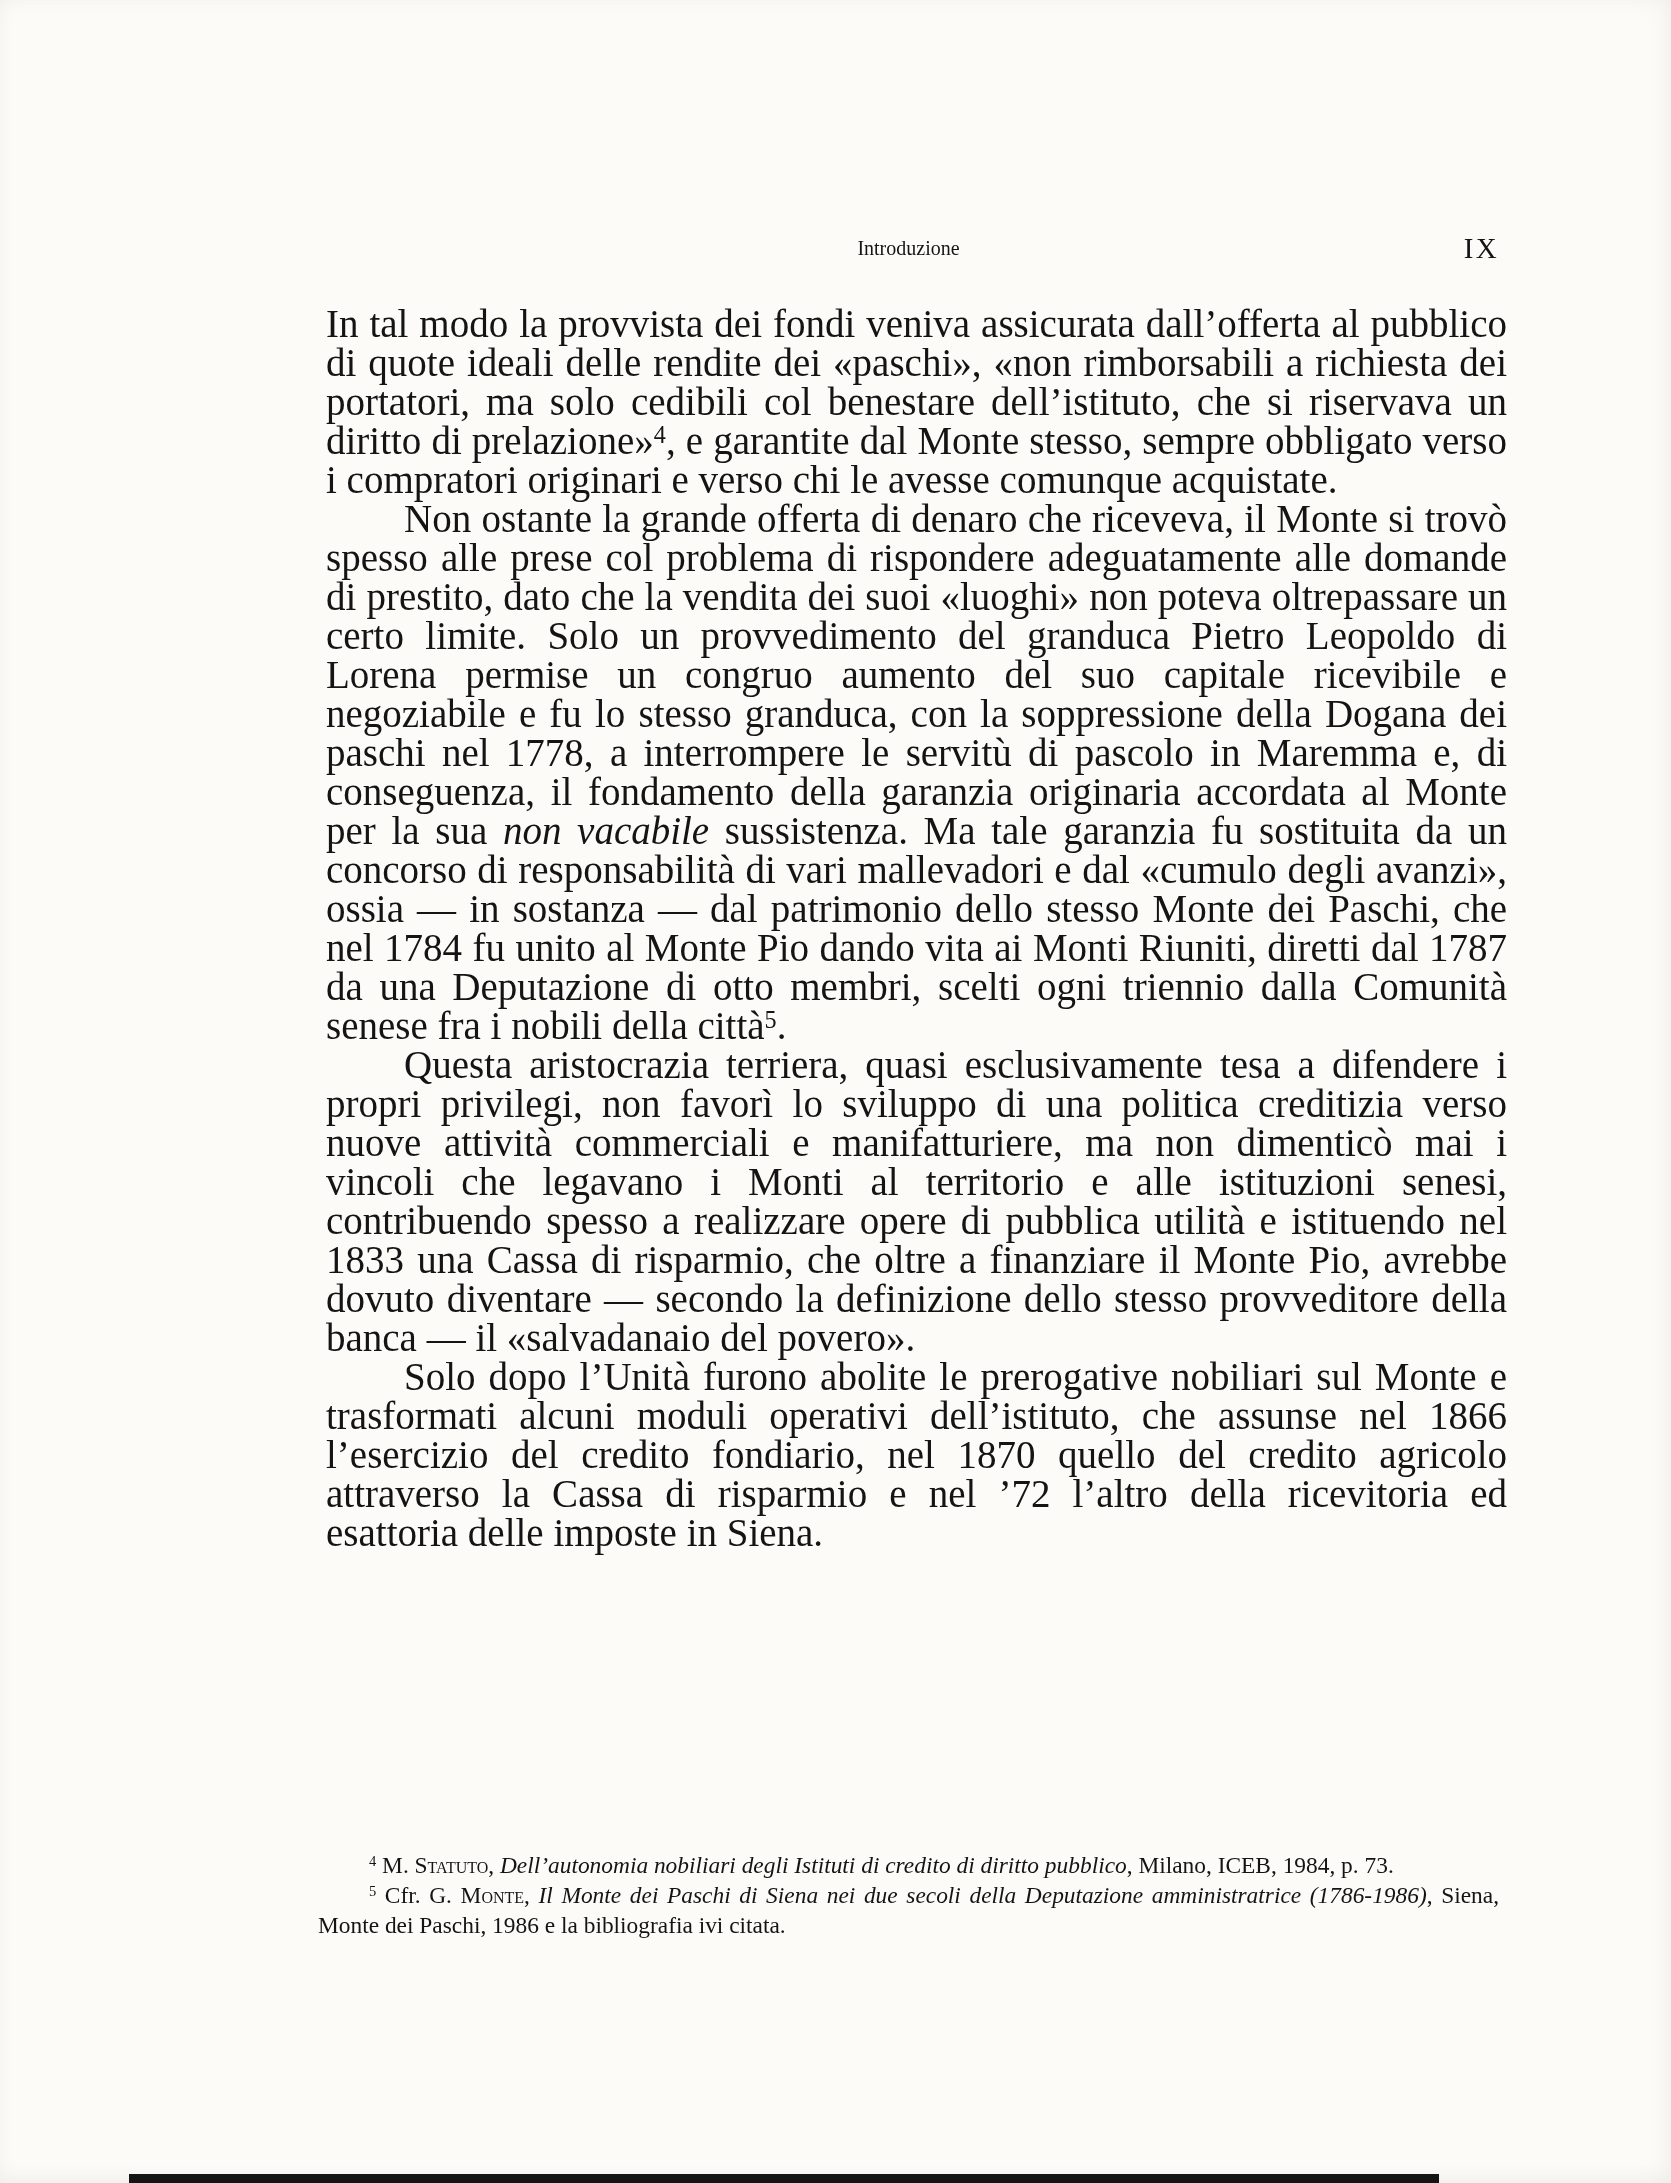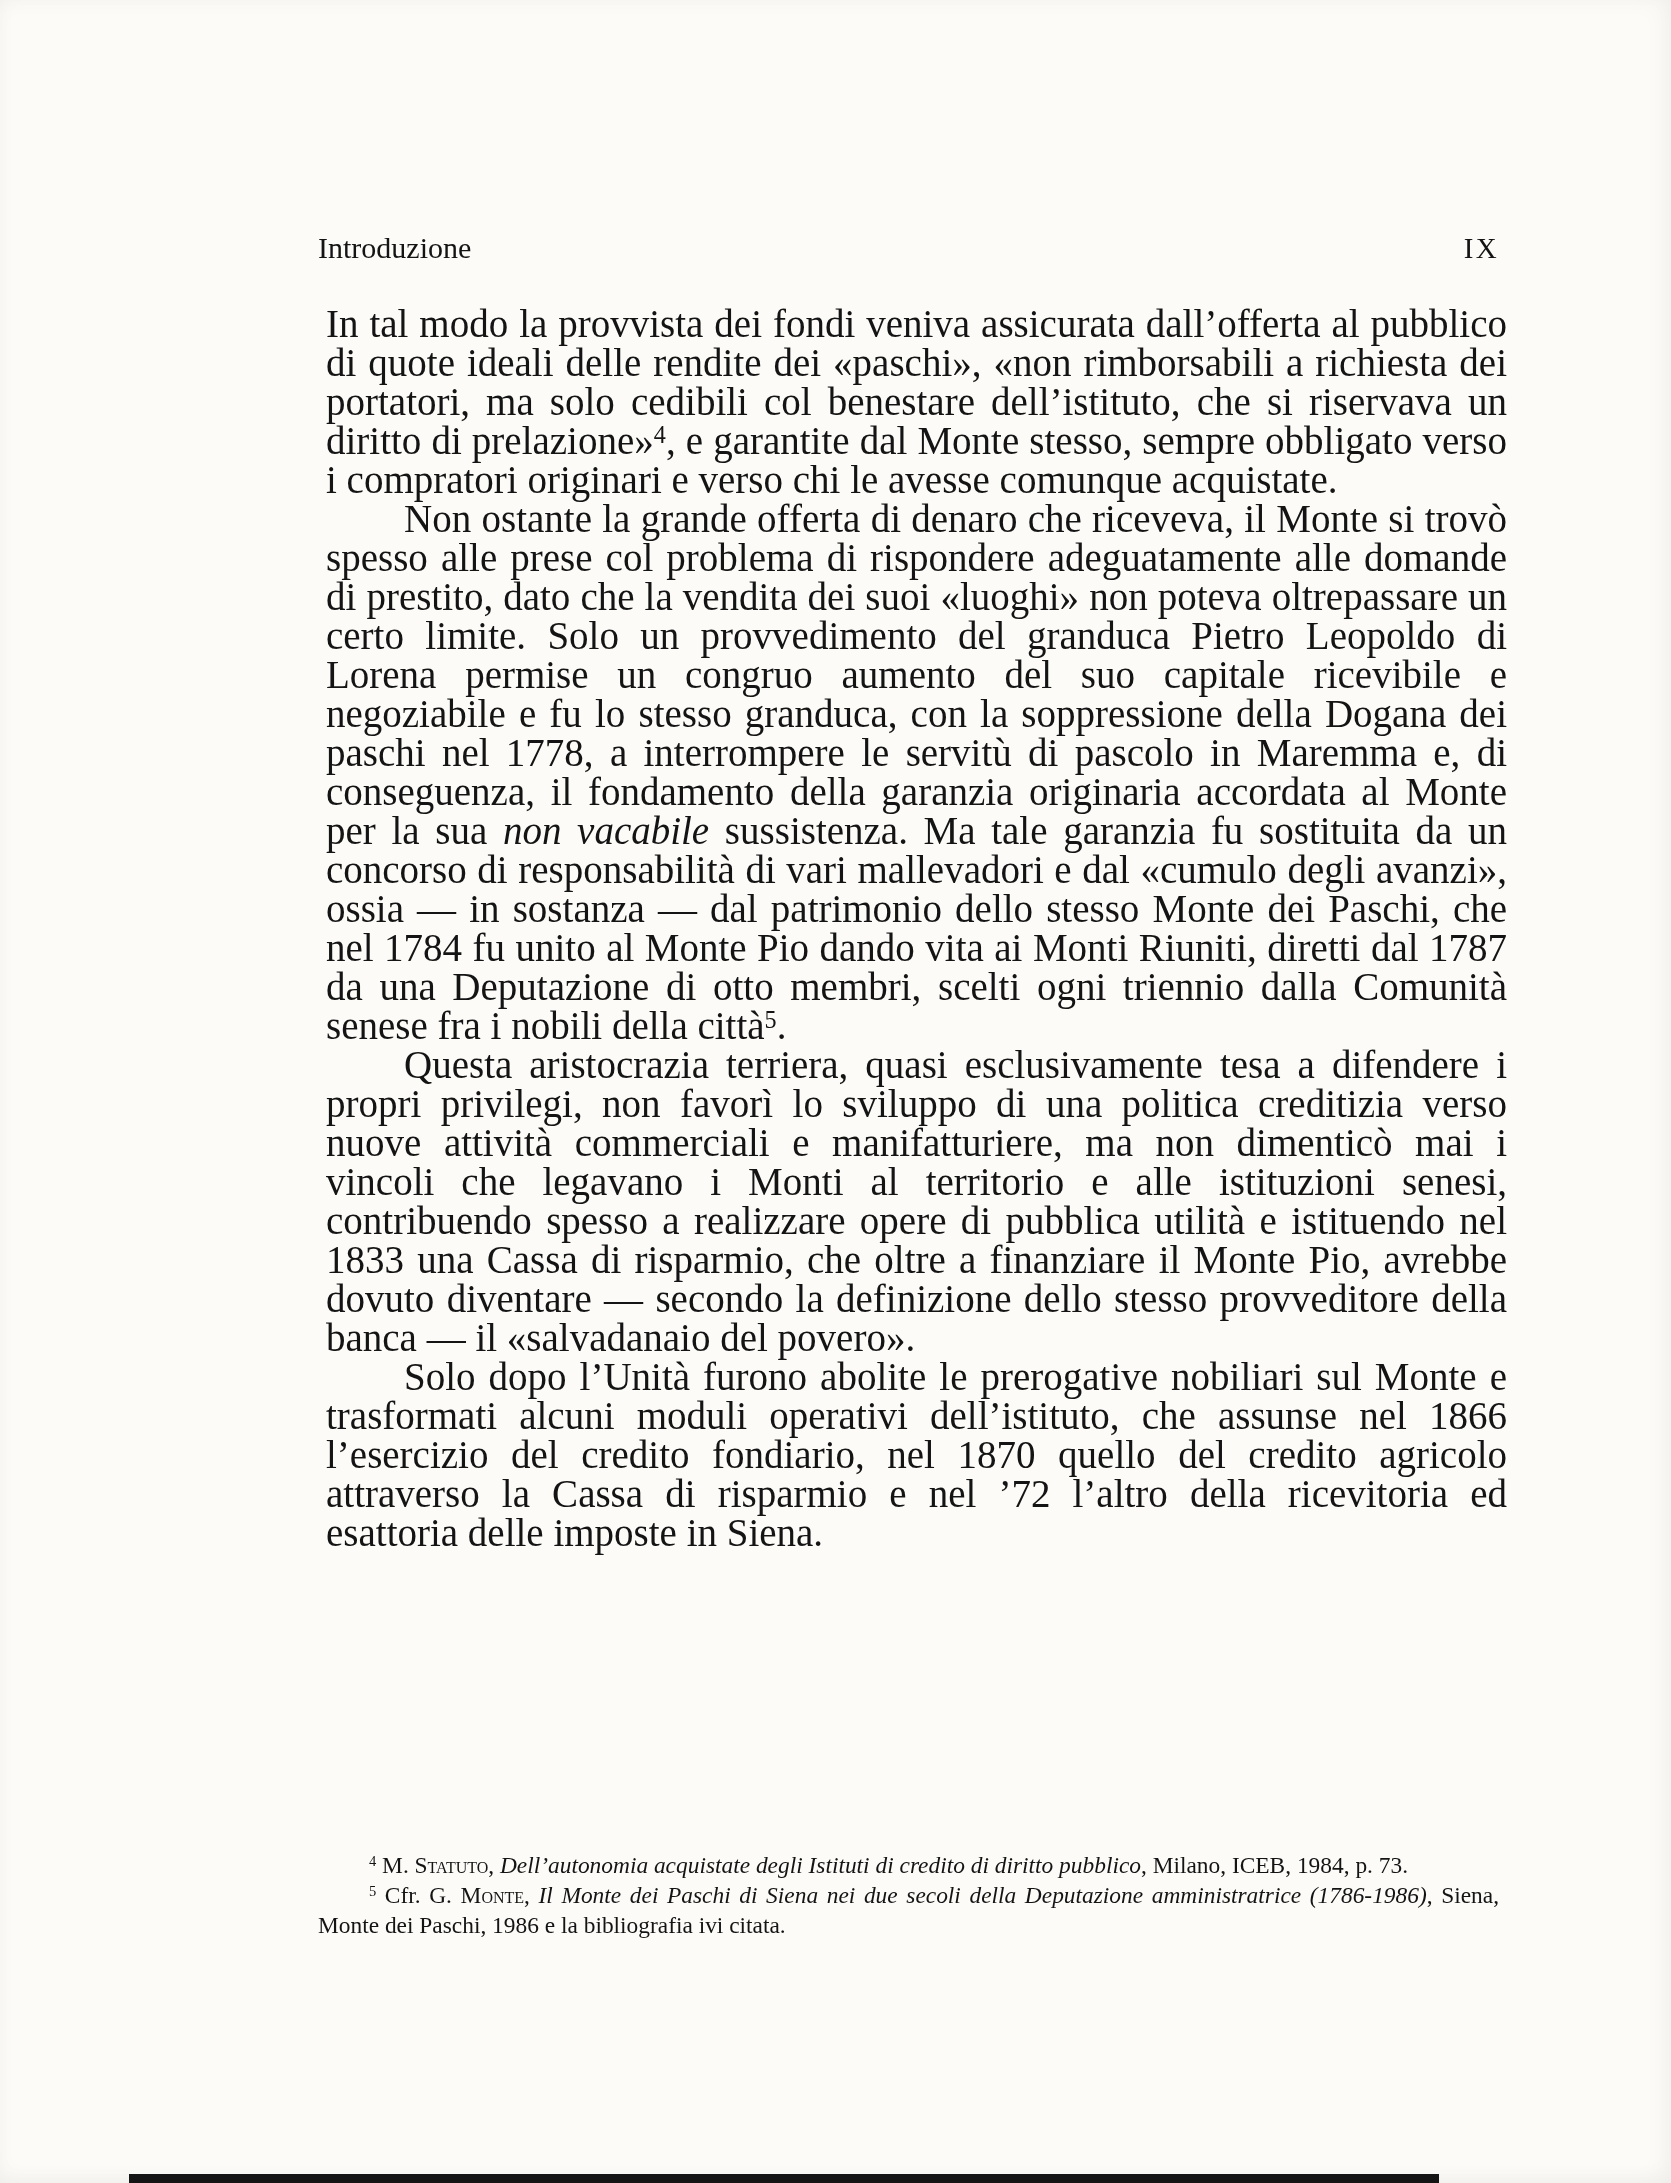--- a/index.html
+++ b/index.html
@@ -23,21 +23,22 @@
   }
   .header {
     position: absolute;
     left: 318px;
     top: 234px;
     width: 1181px;
     height: 34px;
   }
   .running-title {
     display: block;
-    font-size: 30px;
+    text-align: center;
+    font-size: 20px;
     line-height: 28px;
   }
   .page-number {
     position: absolute;
     right: 0;
     top: -2.3px;
     font-size: 29px;
     letter-spacing: 2.3px;
   }
   .body-text {
@@ -103,20 +104,20 @@
   </div>
 
   <div class="body-text" id="body-text">
       <p>In tal modo la provvista dei fondi veniva assicurata dall’offerta al pubblico di quote ideali delle rendite dei «paschi», «non rimborsabili a richiesta dei portatori, ma solo cedibili col benestare dell’istituto, che si riservava un diritto di prelazione»<sup>4</sup>, e garantite dal Monte stesso, sempre obbligato verso i compratori originari e verso chi le avesse comunque acquistate.</p>
       <p class="indent">Non ostante la grande offerta di denaro che riceveva, il Monte si trovò spesso alle prese col problema di rispondere adeguatamente alle domande di prestito, dato che la vendita dei suoi «luoghi» non poteva oltrepassare un certo limite. Solo un provvedimento del granduca Pietro Leopoldo di Lorena permise un congruo aumento del suo capitale ricevibile e negoziabile e fu lo stesso granduca, con la soppressione della Dogana dei paschi nel 1778, a interrompere le servitù di pascolo in Maremma e, di conseguenza, il fondamento della garanzia originaria accordata al Monte per la sua <em>non vacabile</em> sussistenza. Ma tale garanzia fu sostituita da un concorso di responsabilità di vari mallevadori e dal «cumulo degli avanzi», ossia — in sostanza — dal patrimonio dello stesso Monte dei Paschi, che nel 1784 fu unito al Monte Pio dando vita ai Monti Riuniti, diretti dal 1787 da una Deputazione di otto membri, scelti ogni triennio dalla Comunità senese fra i nobili della città<sup>5</sup>.</p>
       <p class="indent">Questa aristocrazia terriera, quasi esclusivamente tesa a difendere i propri privilegi, non favorì lo sviluppo di una politica creditizia verso nuove attività commerciali e manifatturiere, ma non dimenticò mai i vincoli che legavano i Monti al territorio e alle istituzioni senesi, contribuendo spesso a realizzare opere di pubblica utilità e istituendo nel 1833 una Cassa di risparmio, che oltre a finanziare il Monte Pio, avrebbe dovuto diventare — secondo la definizione dello stesso provveditore della banca — il «salvadanaio del povero».</p>
       <p class="indent">Solo dopo l’Unità furono abolite le prerogative nobiliari sul Monte e trasformati alcuni moduli operativi dell’istituto, che assunse nel 1866 l’esercizio del credito fondiario, nel 1870 quello del credito agricolo attraverso la Cassa di risparmio e nel ’72 l’altro della ricevitoria ed esattoria delle imposte in Siena.</p>
     </div>
 
   <div class="footnotes" id="footnotes">
-      <p class="indent"><sup>4</sup> M. <span class="sc">Statuto</span>, <em>Dell’autonomia acquistate degli Istituti di credito di diritto pubblico</em>, Milano, ICEB, 1984, p. 73.</p>
+      <p class="indent"><sup>4</sup> M. <span class="sc">Statuto</span>, <em>Dell’autonomia nobiliari degli Istituti di credito di diritto pubblico</em>, Milano, ICEB, 1984, p. 73.</p>
       <p class="indent"><sup>5</sup> Cfr. G. <span class="sc">Monte</span>, <em>Il Monte dei Paschi di Siena nei due secoli della Deputazione amministratrice (1786-1986)</em>, Siena, Monte dei Paschi, 1986 e la bibliografia ivi citata.</p>
     </div>
 
   <div class="scan-edge-artifact"></div>
 
 </div>
 
 
 </body></html>

